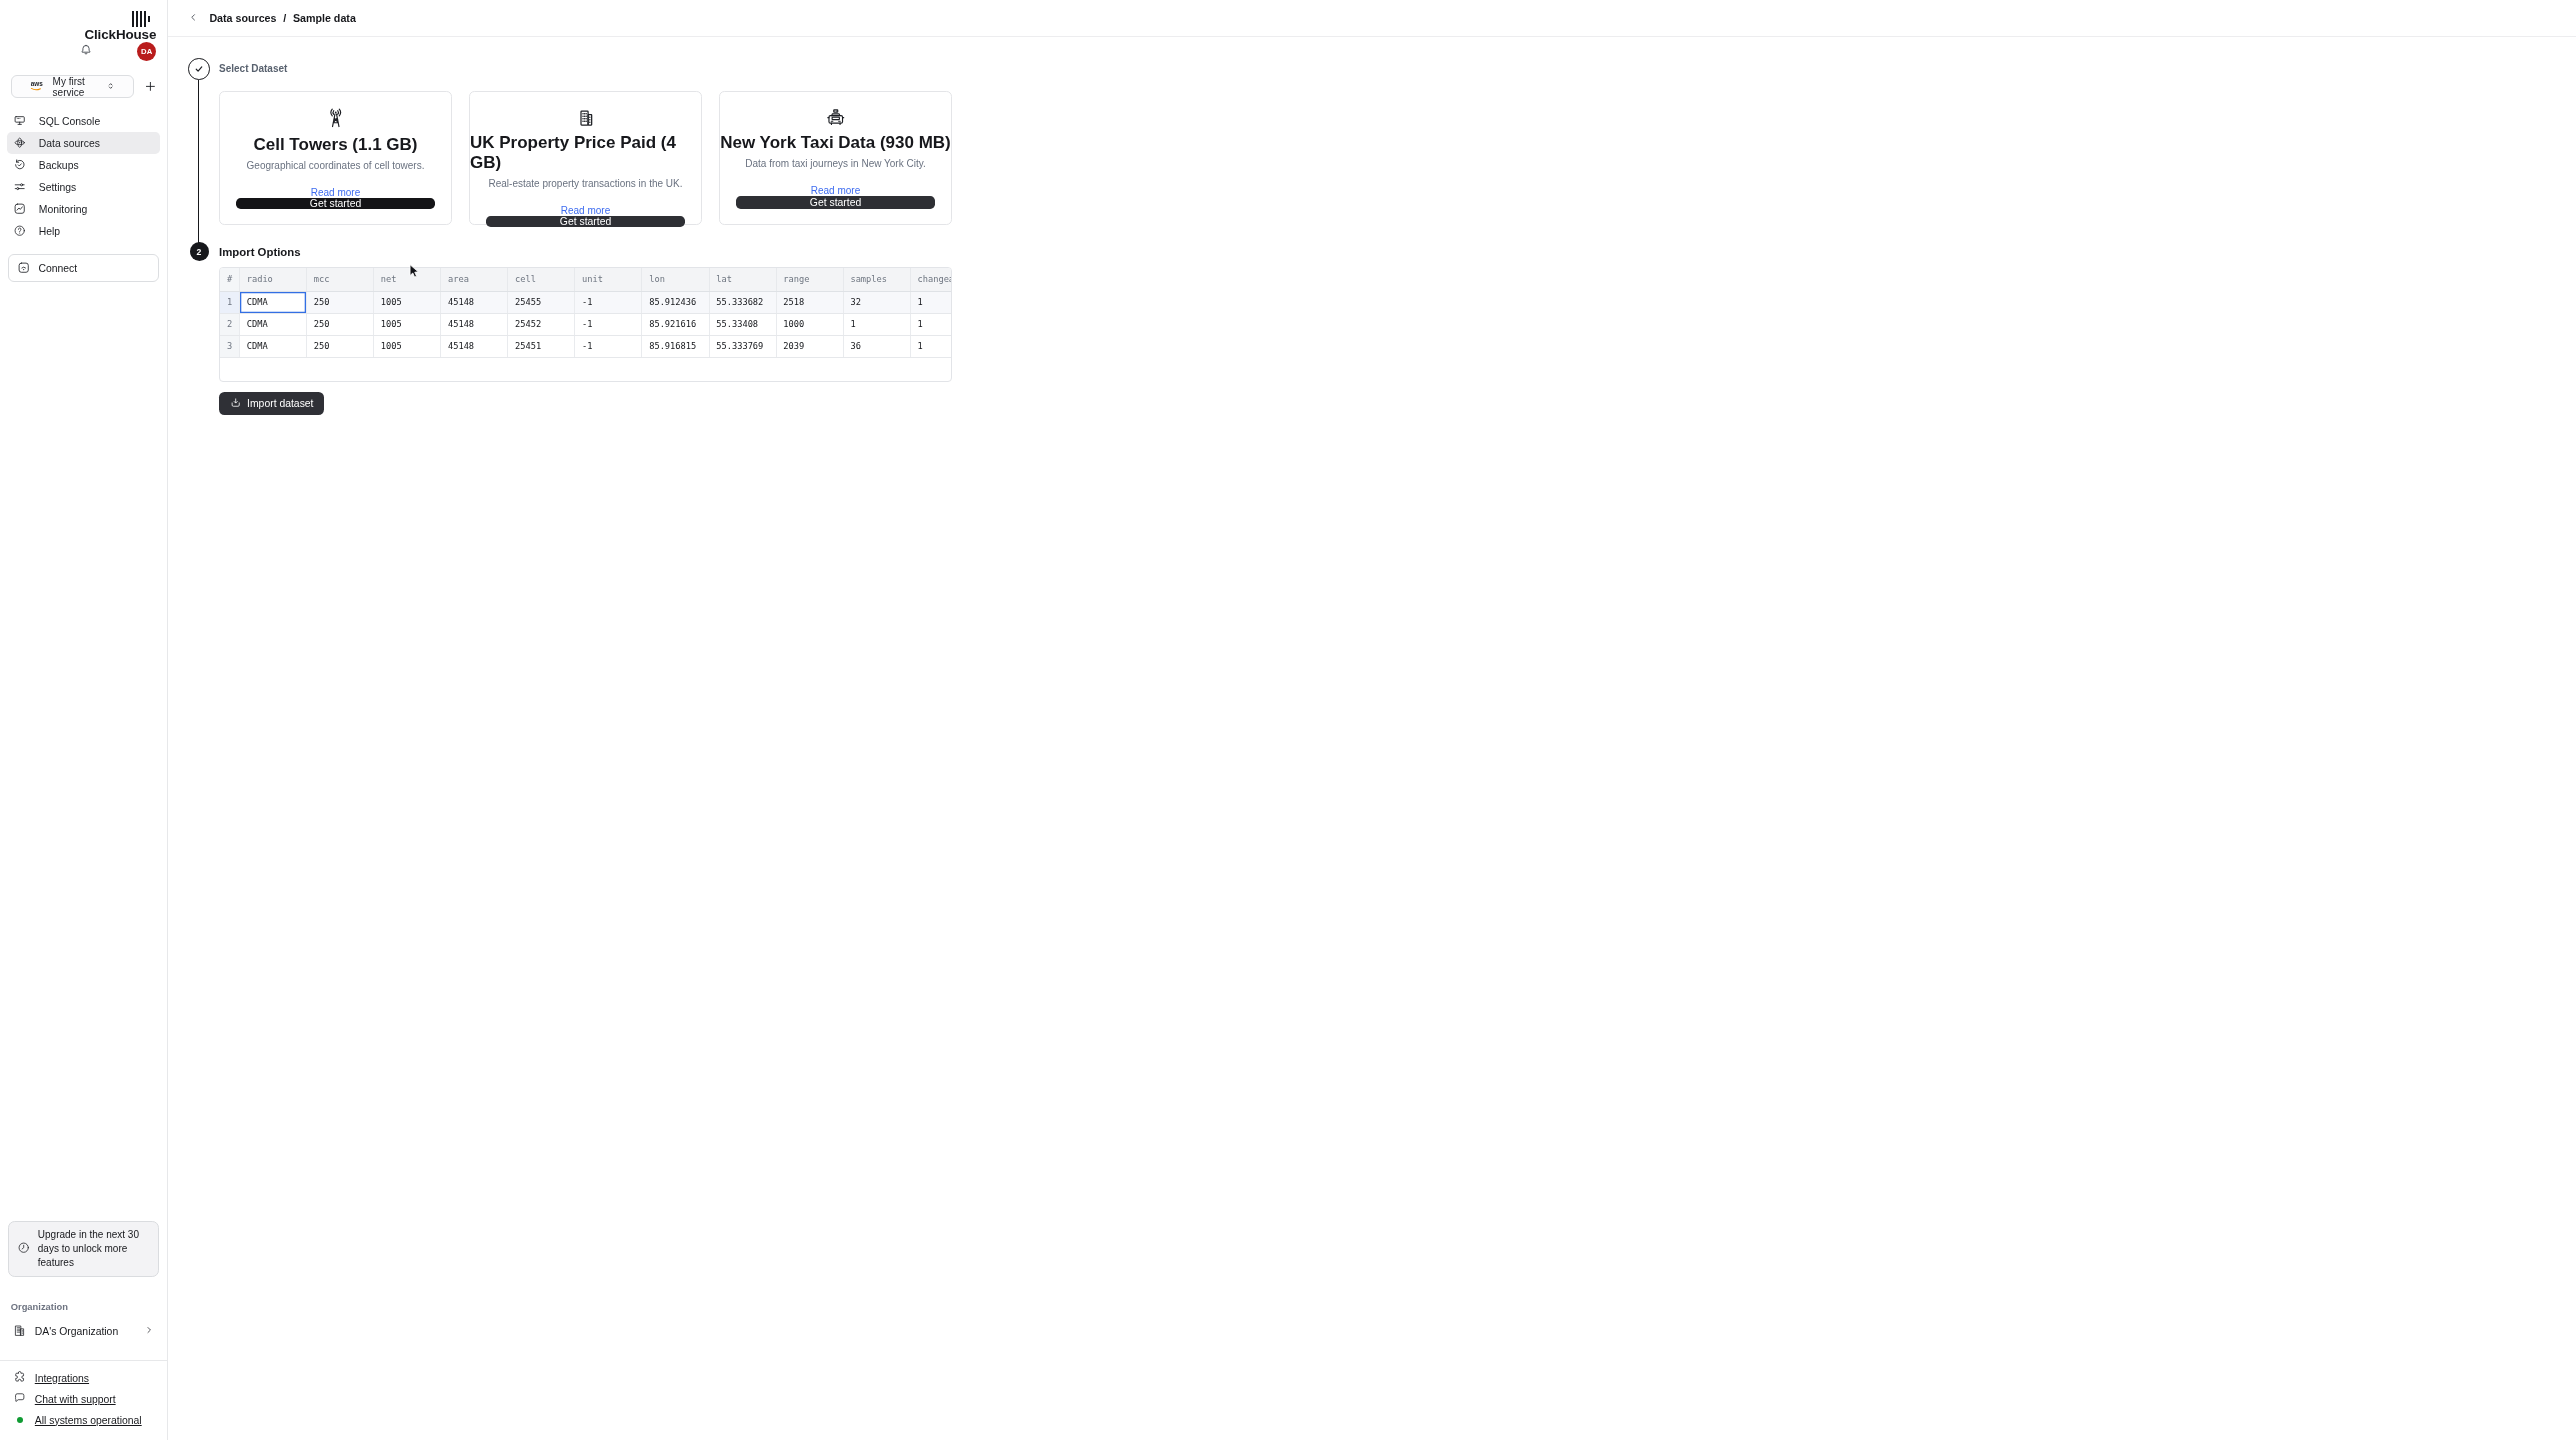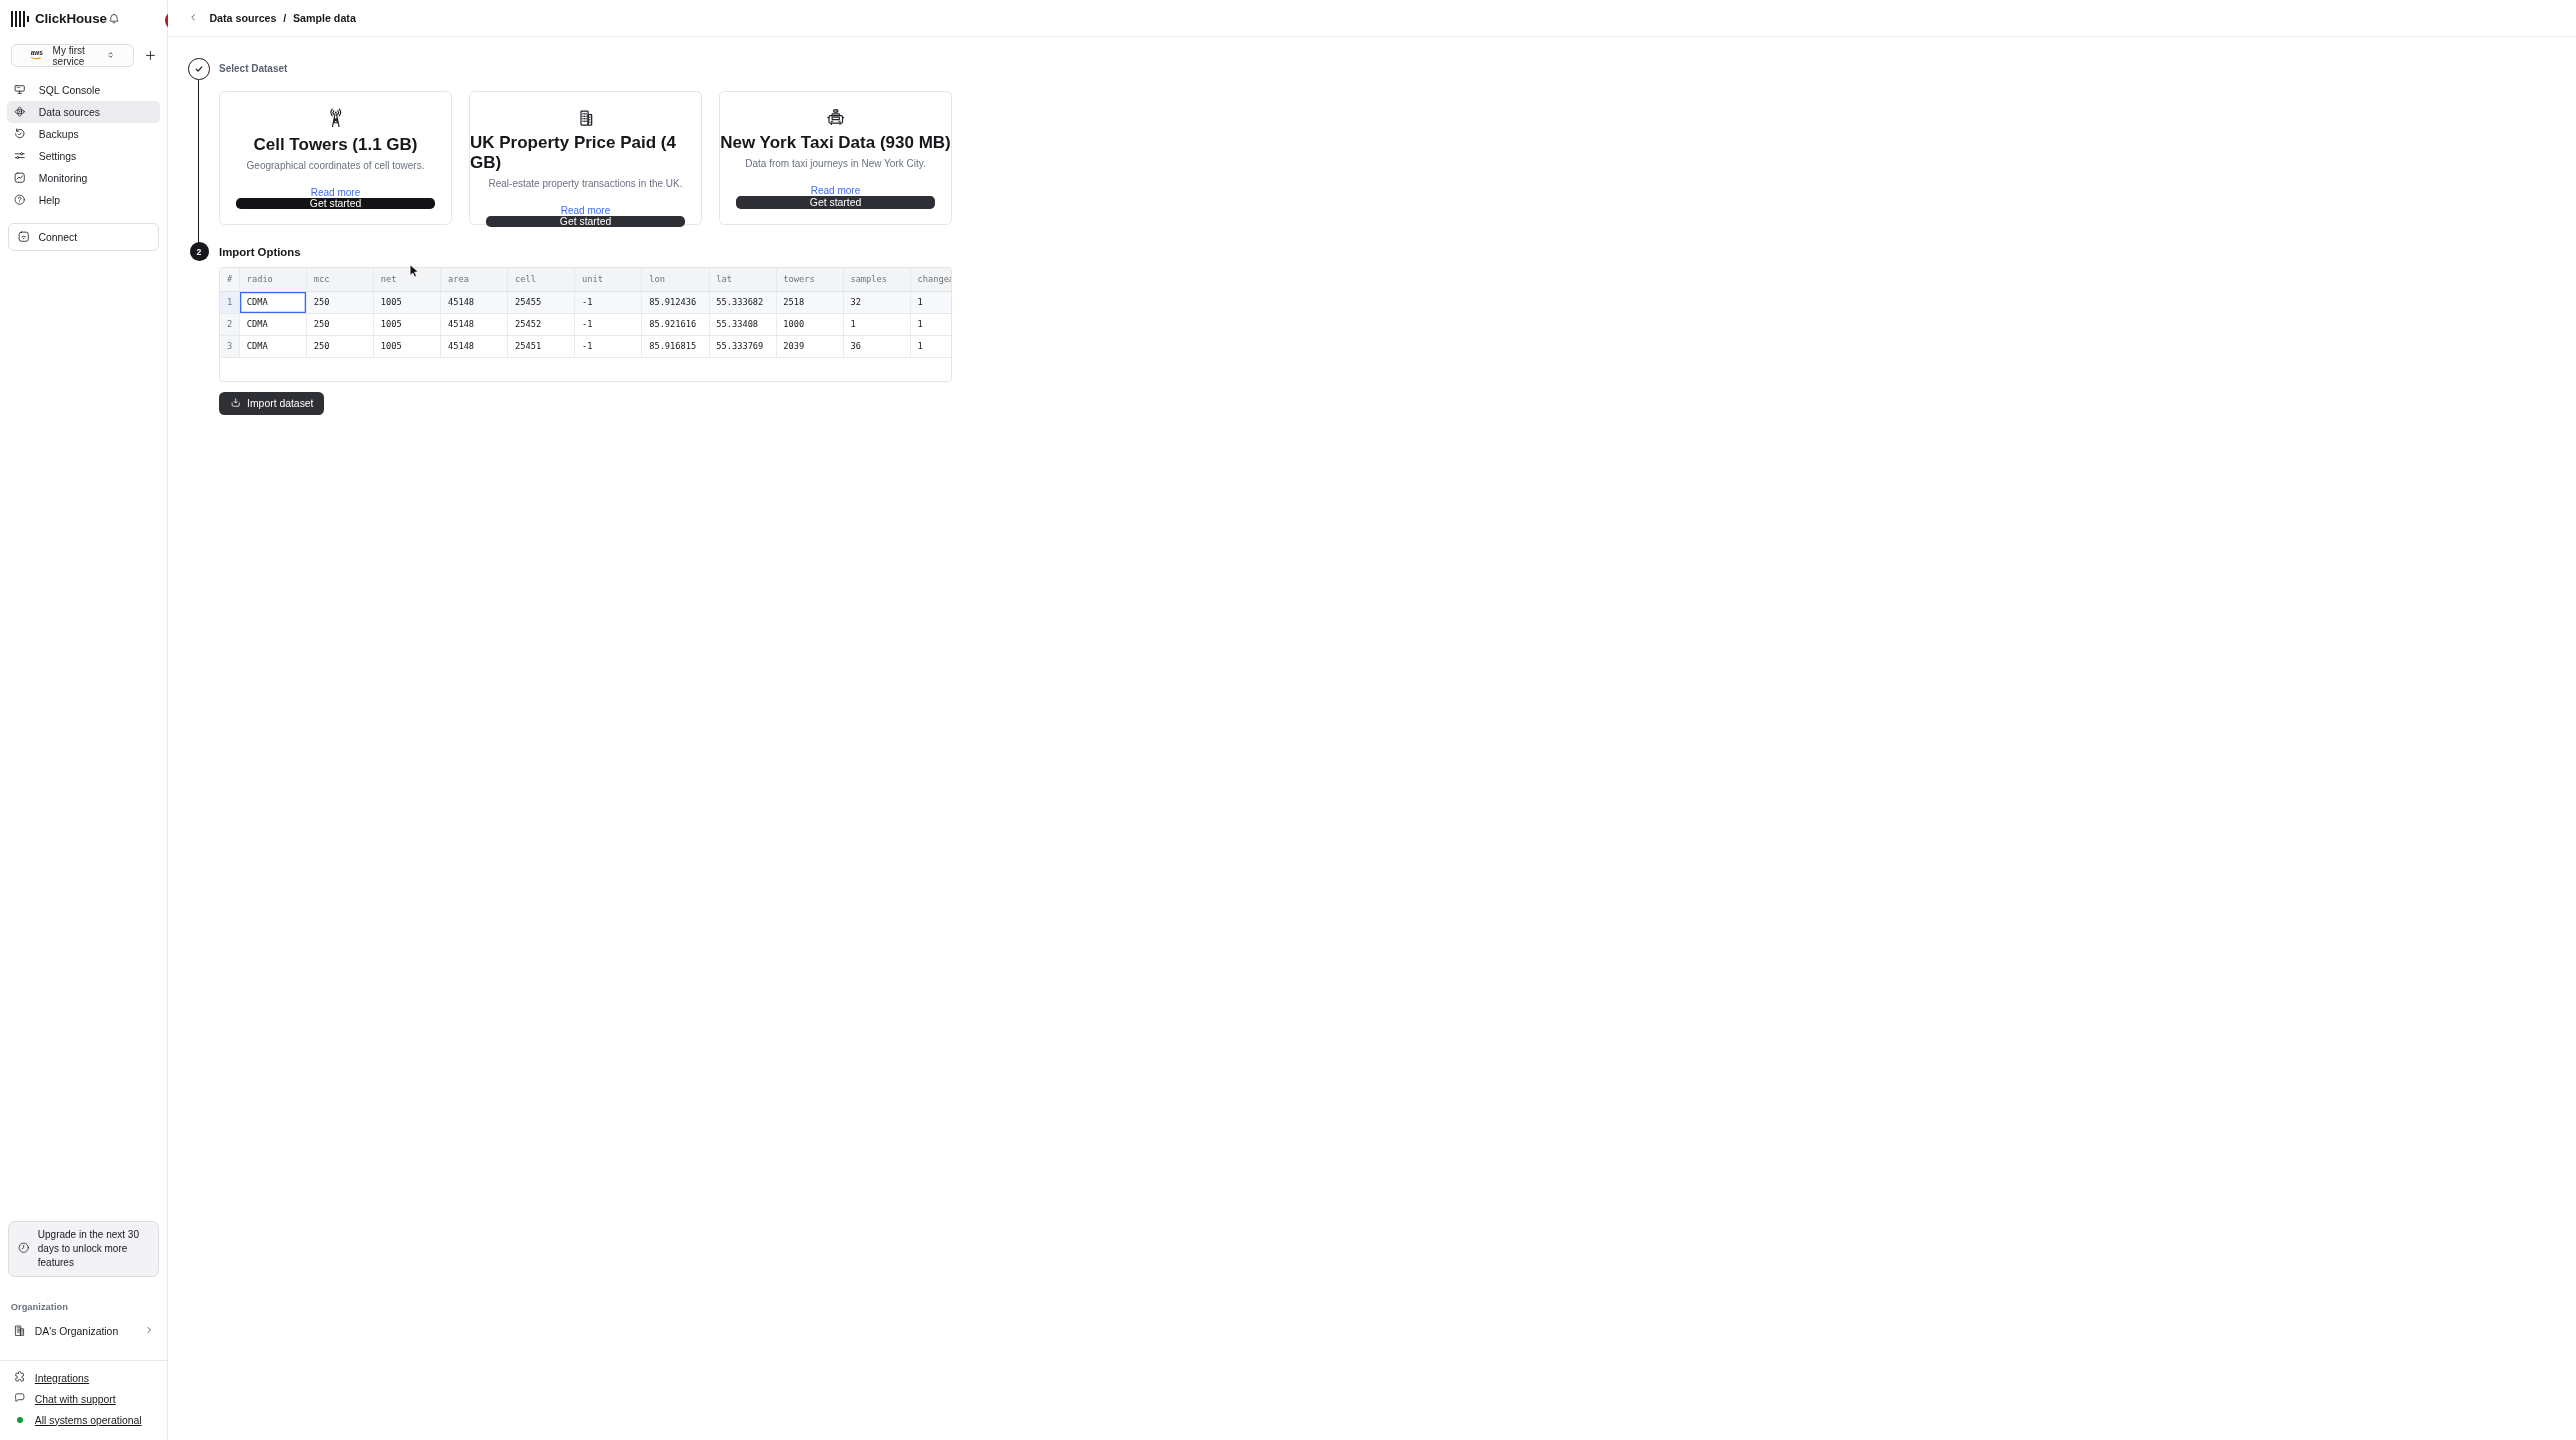--- a/index.html
+++ b/index.html
@@ -2,21 +2,21 @@
 <html style="font-size:10.7px"><head>
 <meta charset="utf-8">
 <style>
   * { margin:0; padding:0; box-sizing:border-box; }
   html,body { width:1288px; height:720px; overflow:hidden; background:#fff;
               font-family:"Liberation Sans", sans-serif; color:#17181c; }
 
   
   .sidebar { position:absolute; left:0; top:0; width:168px; height:100%;
              border-right:0.7px solid #e7e8ea; display:flex; flex-direction:column; background:#fff; }
-  .logo-row { display:flex; align-items:flex-start; padding:10.7px 10.7px 0 10.7px; }
+  .logo-row { display:flex; align-items:flex-end; padding:10.7px 10.7px 0 10.7px;flex-direction:column; }
   .logo-bars { display:flex; align-items:center; gap:1.7px; height:16px; margin-right:6px; }
   .logo-bars i { display:block; width:2.3px; height:16px; background:#17181c; }
   .logo-bars i.short { height:6px; }
   .logo-text { font-size:13.4px; font-weight:700; letter-spacing:-0.1px; }
   .logo-right { margin-left:auto; display:flex; align-items:center; gap:8px; }
   .avatar { width:19px; height:19px; border-radius:50%; background:#b91c1c; color:#fff;
             font-size:7.7px; font-weight:700; display:flex; align-items:center; justify-content:center; letter-spacing:0.2px;margin-left:36px; }
   .service-row { display:flex; align-items:center; gap:9.4px; margin:14.8px 10.7px 0 10.7px; }
   .service-select { flex:1; height:23px; border:0.7px solid #dcdee1; border-radius:6px; background:#fcfcfd;
                     display:flex; align-items:center; gap:5.4px; padding:0 18px; }
@@ -362,21 +362,21 @@
         <tr>
           <th class="numcol">#</th>
           <th>radio</th>
           <th>mcc</th>
           <th>net</th>
           <th>area</th>
           <th>cell</th>
           <th>unit</th>
           <th>lon</th>
           <th>lat</th>
-          <th>towers</th>
+          <th>range</th>
           <th>samples</th>
           <th>changeab</th>
         </tr>
       </thead>
       <tbody>
         <tr class="r1">
           <td class="numcol">1</td>
           <td class="sel">CDMA</td>
           <td>250</td>
           <td>1005</td>

